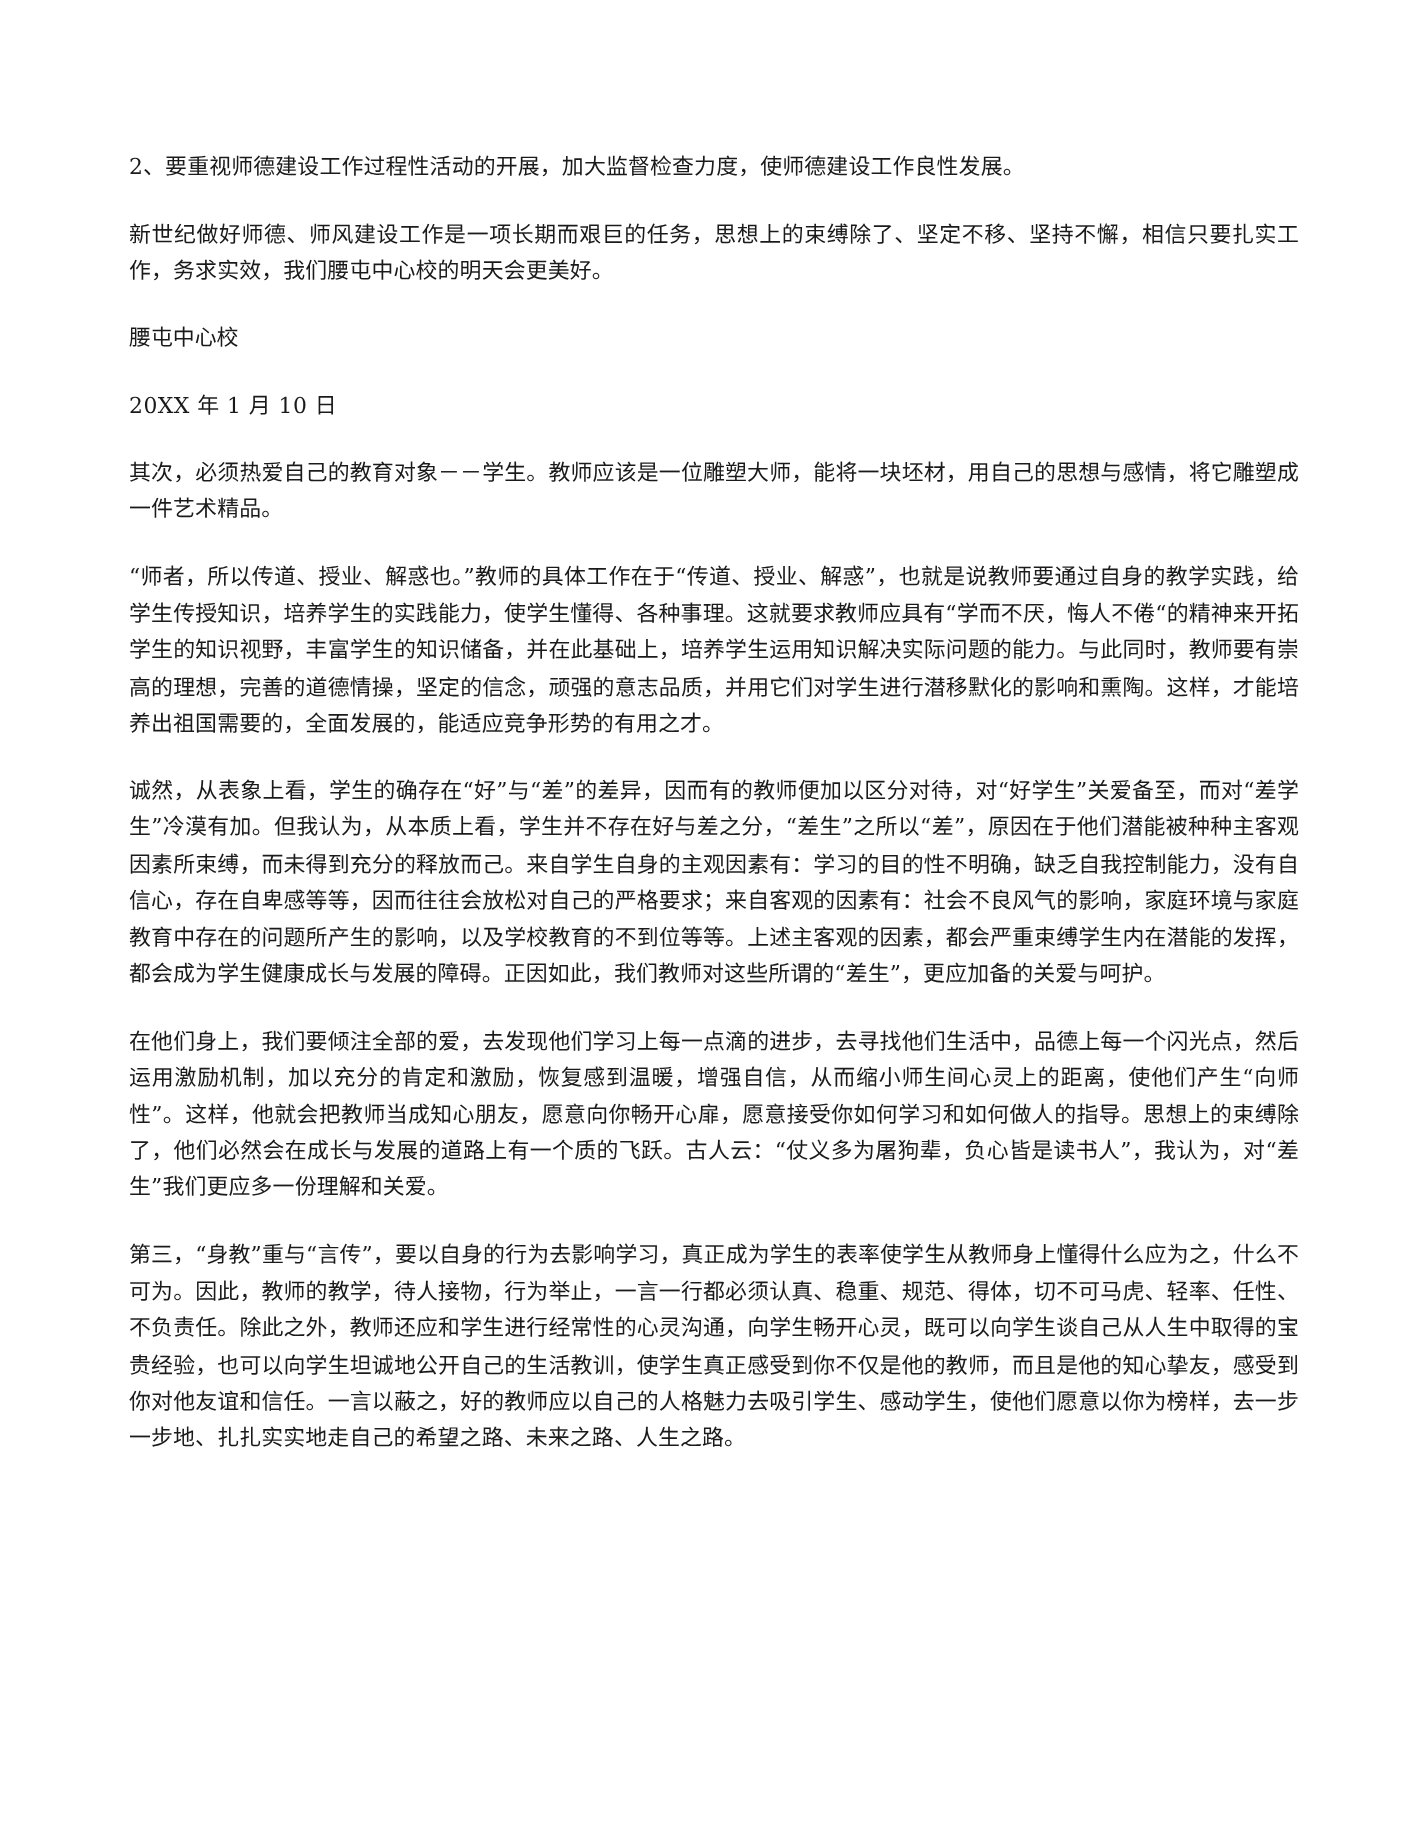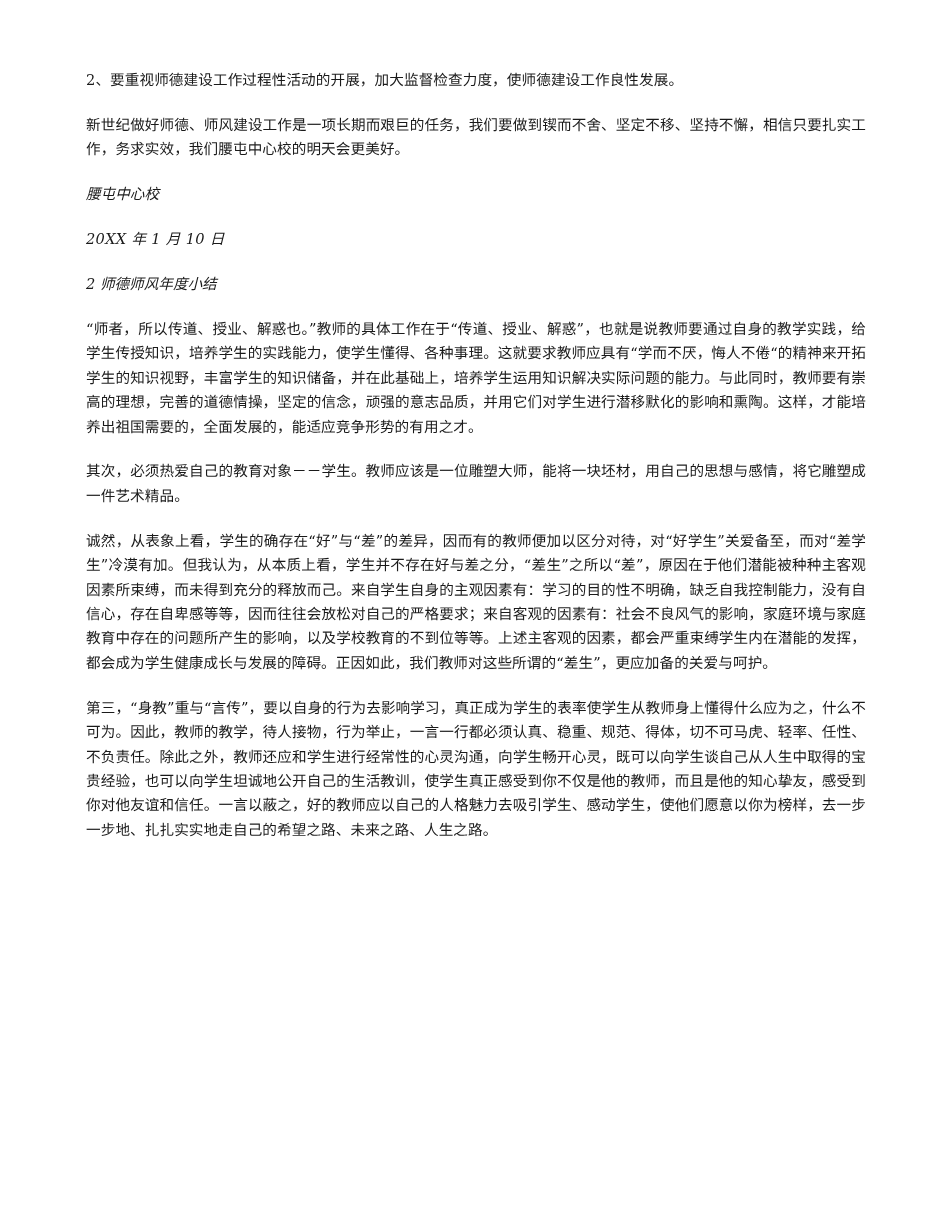--- a/index.html
+++ b/index.html
@@ -16,21 +16,21 @@
     color: #000000;
     -webkit-font-smoothing: antialiased;
   }
 
   #page {
     position: relative;
     width: 950px;
     height: 1230px;
     background: #ffffff;
     box-sizing: border-box;
-    padding: 68px 84px 0 86px;
+    padding: 100px 84px 0 86px;
   }
 
   .doc-body {
     width: 780px;
   }
 
   
   .para {
     font-size: 14.6px;
     line-height: 24.4px;
@@ -42,54 +42,53 @@
     color: #1a1a1a;
   }
 
   
   .line {
     font-size: 14.6px;
     line-height: 24.4px;
     margin: 0 0 20.5px 0;
     text-align: left;
     color: #1a1a1a;
-    font-style: italic;
   }
 
   .line.heading {
     font-weight: 400;
   }
 
   
   .line.date {
     letter-spacing: 0.3px;
   }
 </style>
 </head>
 <body>
 
 <div id="page">
   <div class="doc-body">
 
     <p class="para">2、要重视师德建设工作过程性活动的开展，加大监督检查力度，使师德建设工作良性发展。</p>
 
-    <p class="para">新世纪做好师德、师风建设工作是一项长期而艰巨的任务，我们要做到锲而不舍、坚定不移、坚持不懈，相信只要扎实工作，务求实效，我们腰屯中心校的明天会更美好。</p>
+    <p class="para">新世纪做好师德、师风建设工作是一项长期而艰巨的任务，思想上的束缚除了、坚定不移、坚持不懈，相信只要扎实工作，务求实效，我们腰屯中心校的明天会更美好。</p>
 
     <p class="line">腰屯中心校</p>
 
     <p class="line date">20XX 年 1 月 10 日</p>
 
-    <p class="line heading">2 师德师风年度小结</p>
 
 
 
 
+    <p class="para">其次，必须热爱自己的教育对象－－学生。教师应该是一位雕塑大师，能将一块坯材，用自己的思想与感情，将它雕塑成一件艺术精品。</p>
+
     <p class="para">“师者，所以传道、授业、解惑也。”教师的具体工作在于“传道、授业、解惑”，也就是说教师要通过自身的教学实践，给学生传授知识，培养学生的实践能力，使学生懂得、各种事理。这就要求教师应具有“学而不厌，悔人不倦“的精神来开拓学生的知识视野，丰富学生的知识储备，并在此基础上，培养学生运用知识解决实际问题的能力。与此同时，教师要有崇高的理想，完善的道德情操，坚定的信念，顽强的意志品质，并用它们对学生进行潜移默化的影响和熏陶。这样，才能培养出祖国需要的，全面发展的，能适应竞争形势的有用之才。</p>
-
-    <p class="para">其次，必须热爱自己的教育对象－－学生。教师应该是一位雕塑大师，能将一块坯材，用自己的思想与感情，将它雕塑成一件艺术精品。</p>
 
     <p class="para">诚然，从表象上看，学生的确存在“好”与“差”的差异，因而有的教师便加以区分对待，对“好学生”关爱备至，而对“差学生”冷漠有加。但我认为，从本质上看，学生并不存在好与差之分，“差生”之所以“差”，原因在于他们潜能被种种主客观因素所束缚，而未得到充分的释放而己。来自学生自身的主观因素有：学习的目的性不明确，缺乏自我控制能力，没有自信心，存在自卑感等等，因而往往会放松对自己的严格要求；来自客观的因素有：社会不良风气的影响，家庭环境与家庭教育中存在的问题所产生的影响，以及学校教育的不到位等等。上述主客观的因素，都会严重束缚学生内在潜能的发挥，都会成为学生健康成长与发展的障碍。正因如此，我们教师对这些所谓的“差生”，更应加备的关爱与呵护。</p>
 
+    <p class="para">在他们身上，我们要倾注全部的爱，去发现他们学习上每一点滴的进步，去寻找他们生活中，品德上每一个闪光点，然后运用激励机制，加以充分的肯定和激励，恢复感到温暖，增强自信，从而缩小师生间心灵上的距离，使他们产生“向师性”。这样，他就会把教师当成知心朋友，愿意向你畅开心扉，愿意接受你如何学习和如何做人的指导。思想上的束缚除了，他们必然会在成长与发展的道路上有一个质的飞跃。古人云：“仗义多为屠狗辈，负心皆是读书人”，我认为，对“差生”我们更应多一份理解和关爱。</p>
 
     <p class="para">第三，“身教”重与“言传”，要以自身的行为去影响学习，真正成为学生的表率使学生从教师身上懂得什么应为之，什么不可为。因此，教师的教学，待人接物，行为举止，一言一行都必须认真、稳重、规范、得体，切不可马虎、轻率、任性、不负责任。除此之外，教师还应和学生进行经常性的心灵沟通，向学生畅开心灵，既可以向学生谈自己从人生中取得的宝贵经验，也可以向学生坦诚地公开自己的生活教训，使学生真正感受到你不仅是他的教师，而且是他的知心挚友，感受到你对他友谊和信任。一言以蔽之，好的教师应以自己的人格魅力去吸引学生、感动学生，使他们愿意以你为榜样，去一步一步地、扎扎实实地走自己的希望之路、未来之路、人生之路。</p>
 
   </div>
 </div>
 
 </body></html>

